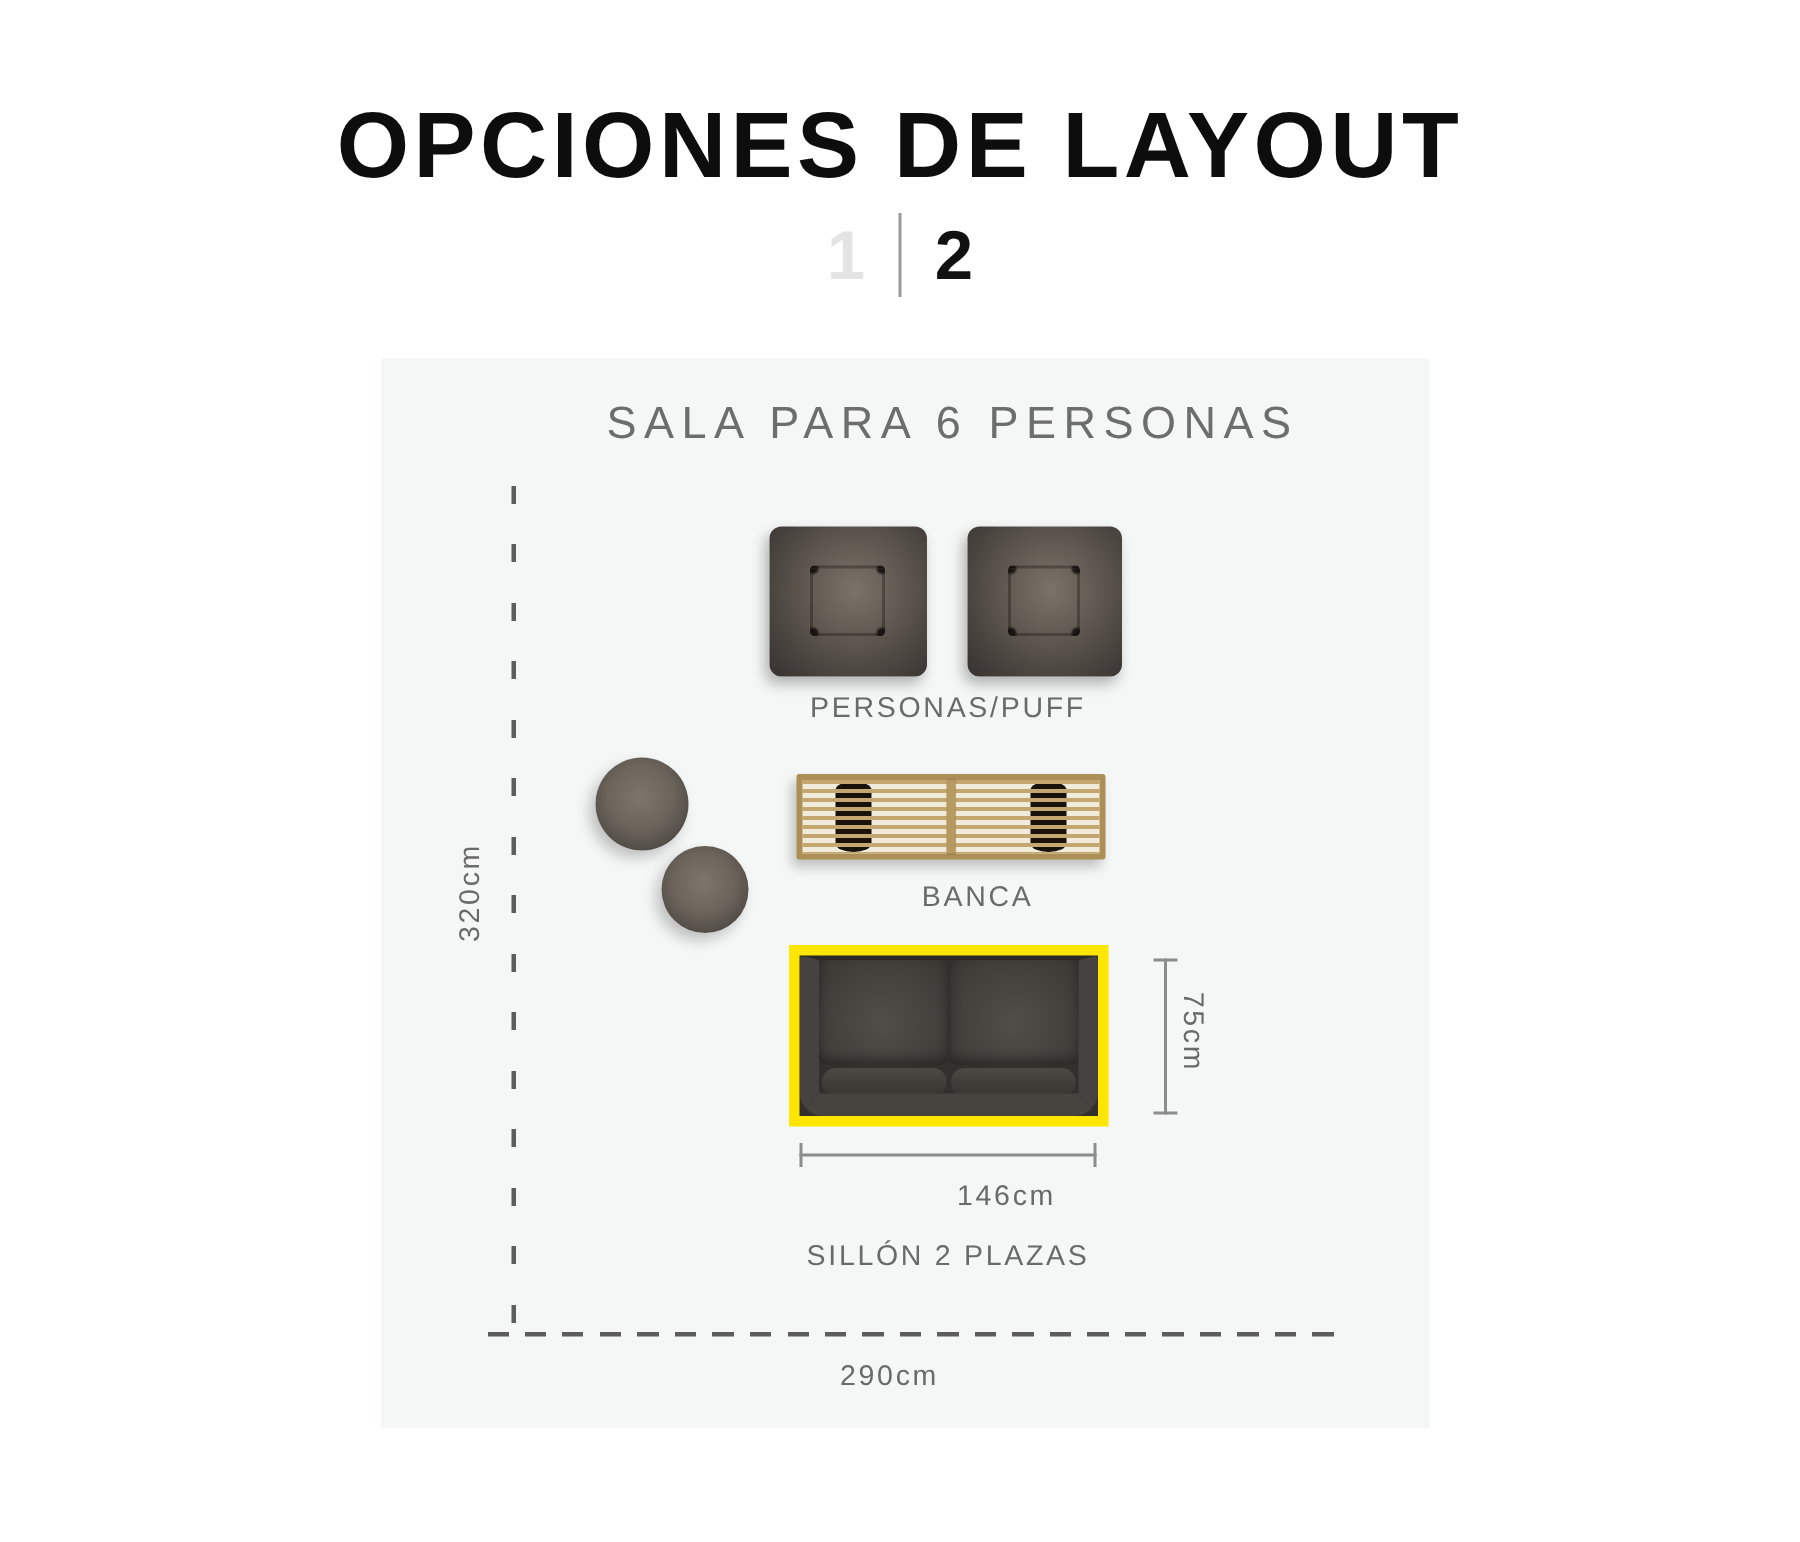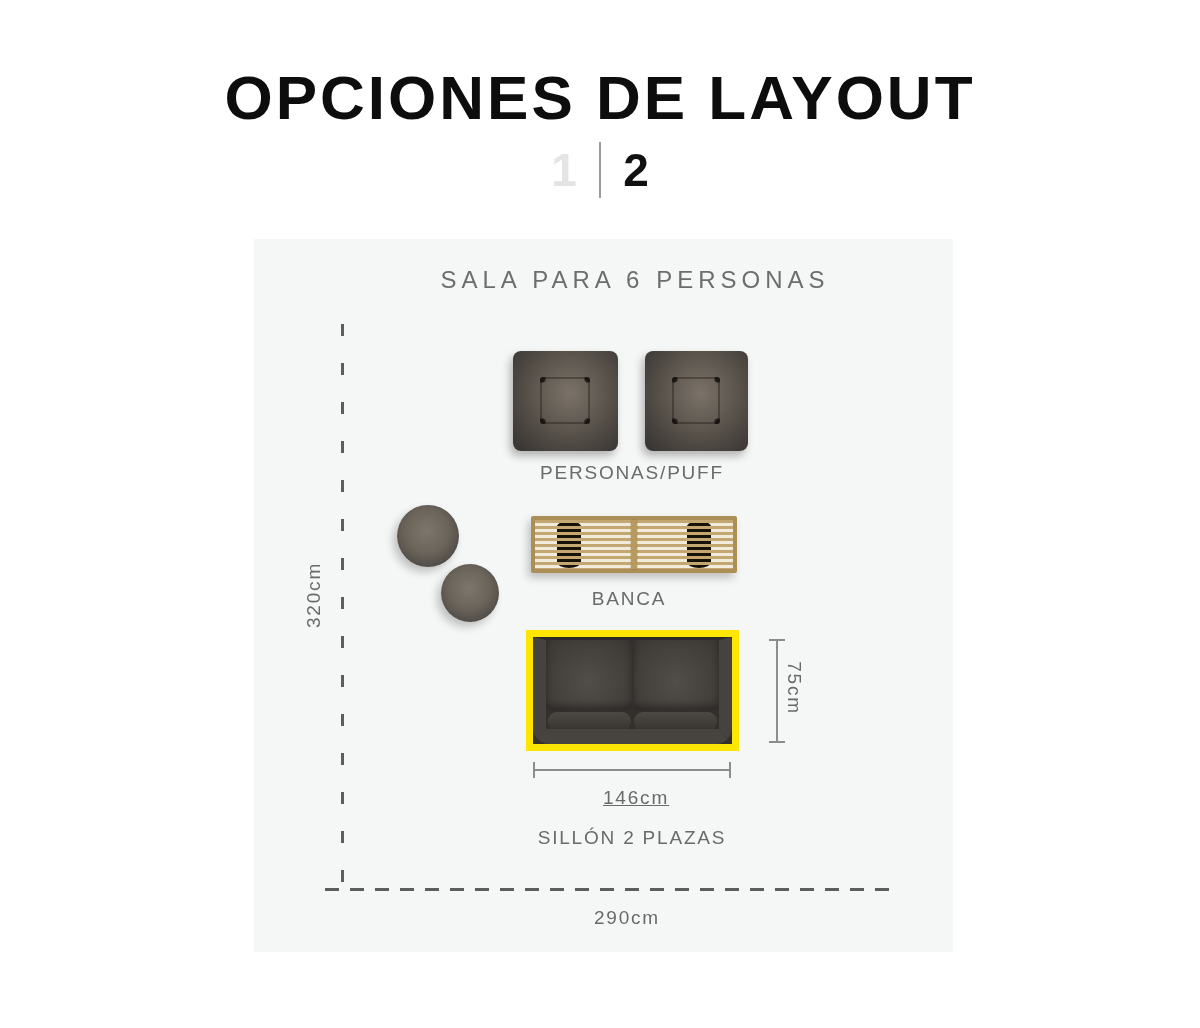--- a/index.html
+++ b/index.html
@@ -24,21 +24,21 @@
   .page-num.active { color:#111111; }
   .page-divider { width:2px; height:56px; background:#9a9a9a; margin:0 6px; }
 
   
   .panel {
     position:absolute; left:254px; top:239px; width:699px; height:713px;
     background:#f5f6f6;
   }
   .panel-heading {
     position:absolute; left:385px; top:266px; width:500px;
-    text-align:center; font-size:24px; font-weight:400;
+    text-align:center; font-size:30px; font-weight:400;
     letter-spacing:5px; color:#6d6d6d;
   }
 
   .lbl {
     position:absolute; color:#6a6a6a; font-size:19px;
     letter-spacing:1.8px; font-weight:400;
   }
   .lbl.center { text-align:center; }
 
   
@@ -47,21 +47,21 @@
     background:repeating-linear-gradient(to bottom, #5d5d5d 0 12px, transparent 12px 39px);
   }
   .h-dash {
     position:absolute; left:325px; top:888px; width:568px; height:3px;
     background:repeating-linear-gradient(to right, #5d5d5d 0 14px, transparent 14px 25px);
   }
   .room-h-label {
     position:absolute; left:278px; top:585px; width:70px; height:20px;
     text-align:center; transform:rotate(-90deg);
   }
-  .room-w-label { position:absolute; left:560px; top:907px; width:100px; text-align:right; }
+  .room-w-label { position:absolute; left:560px; top:907px; width:100px; text-align:left; }
 
   
   .sq-puff {
     position:absolute; width:105px; height:100px; border-radius:8px;
     background:radial-gradient(ellipse at 54% 42%, #7b7369 0%, #615a52 38%, #48433e 72%, #363230 100%);
     box-shadow:-3px 5px 9px rgba(0,0,0,0.28);
   }
   .sq-puff .tuft {
     position:absolute; left:26%; top:26%; width:47%; height:47%;
     border:2px solid rgba(22,18,15,0.35); border-radius:3px;
@@ -167,36 +167,36 @@
 
   <div class="pouf" style="left:397px; top:505px; width:62px; height:62px;"></div>
   <div class="pouf" style="left:441px; top:564px; width:58px; height:58px;"></div>
 
   <div class="bench">
     <div class="dark-gap" style="left:22px;"></div>
     <div class="dark-gap" style="right:22px;"></div>
     <div class="slats"></div>
     <div class="divider"></div>
   </div>
-  <div class="lbl center" style="left:569px; top:588px; width:120px;">BANCA</div>
+  <div class="lbl center" style="left:569px; top:588px; width:120px;text-align:right;">BANCA</div>
 
   <div class="sofa-highlight">
     <div class="sofa">
       <div class="cushion left"></div>
       <div class="cushion right"></div>
       <div class="pillow left"></div>
       <div class="pillow right"></div>
       <div class="rim"></div>
     </div>
   </div>
 
   <div class="dim" style="left:776px; top:639px; width:2px; height:104px;"></div>
   <div class="dim" style="left:769px; top:639px; width:16px; height:2px;"></div>
   <div class="dim" style="left:769px; top:741px; width:16px; height:2px;"></div>
   <div class="lbl dim-label-rot">75cm</div>
 
   <div class="dim" style="left:533px; top:769px; width:198px; height:2px;"></div>
   <div class="dim" style="left:533px; top:762px; width:2px; height:16px;"></div>
   <div class="dim" style="left:729px; top:762px; width:2px; height:16px;"></div>
-  <div class="lbl center" style="left:586px; top:787px; width:100px;text-decoration:underline;">146cm</div>
+  <div class="lbl center" style="left:621px; top:787px; width:100px;">146cm</div>
   <div class="lbl center" style="left:512px; top:827px; width:240px;">SILLÓN 2 PLAZAS</div>
 
 </div>
 
 </body></html>

